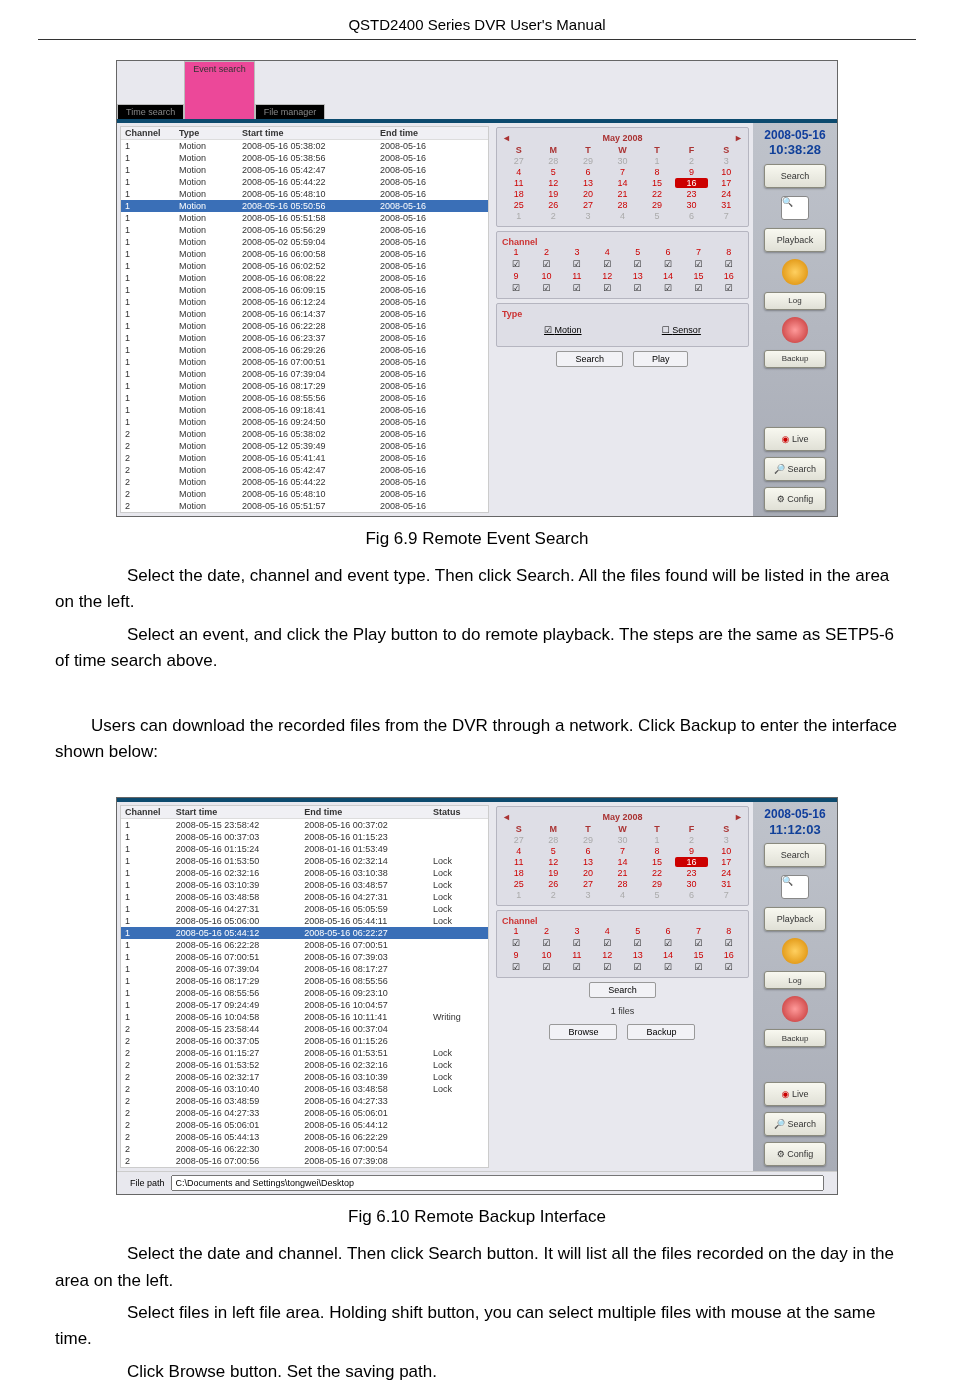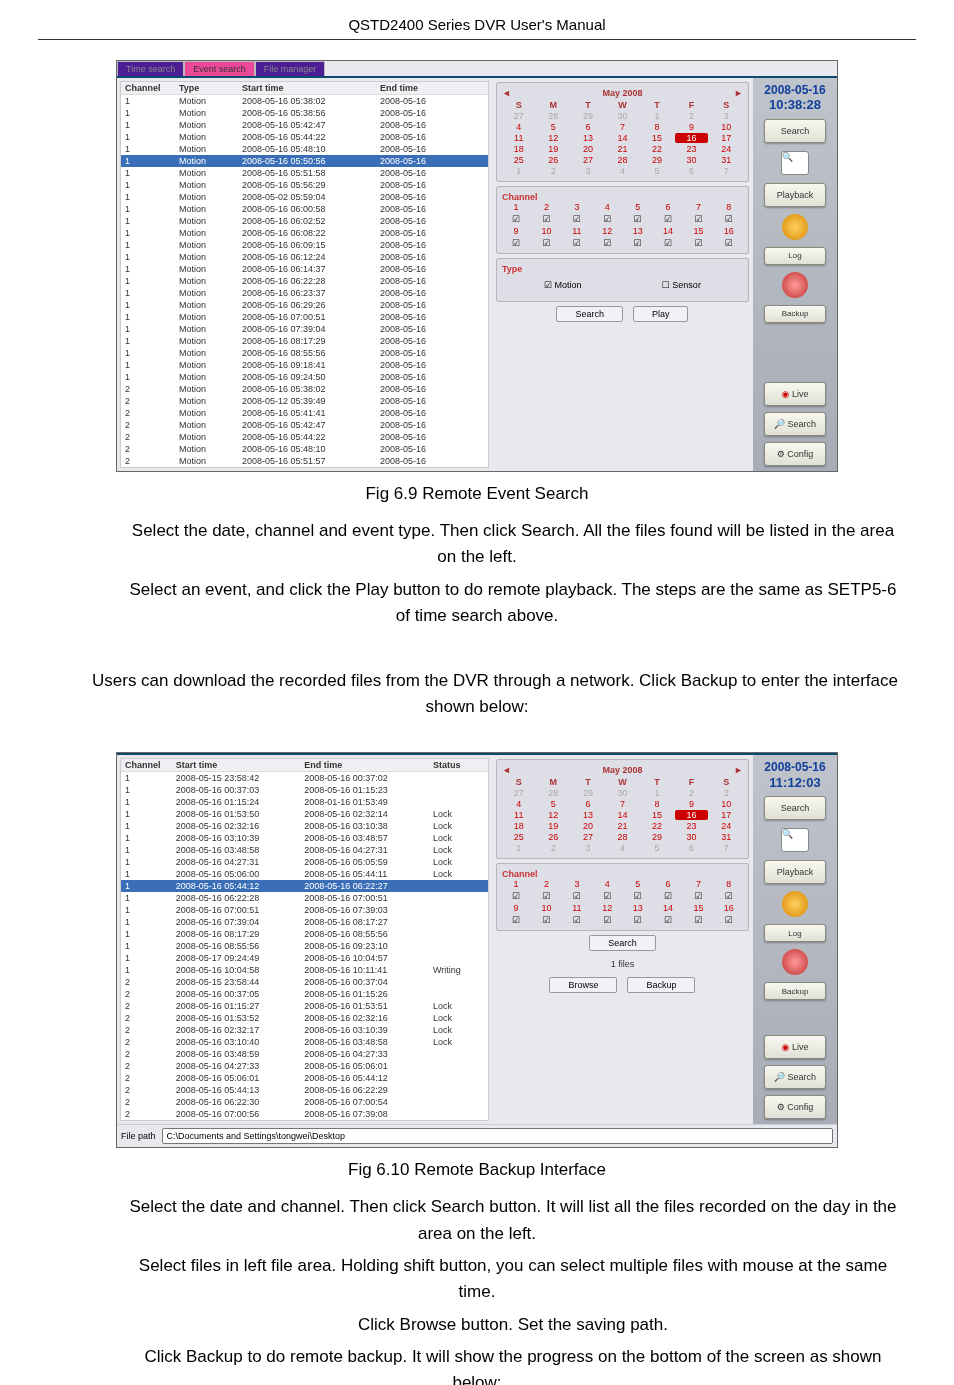--- a/index.html
+++ b/index.html
@@ -15,21 +15,20 @@
     padding: 16px 0 6px 0;
   }
   .hr-line {
     border-top: 1px solid #333;
     margin: 0 38px 14px 38px;
   }
   .body-content {
     padding: 0 55px 20px 55px;
     font-size: 17px;
     line-height: 1.55;
-    text-align: center;
   }
   .body-content p {
     margin: 6px 0;
   }
   .fig-caption {
     text-align: center;
     font-size: 17px;
     margin: 8px 0 14px 0;
   }
   .indent {
@@ -58,25 +57,25 @@
     display: flex;
     background: #e8e8ee;
   }
   .shot .tab {
     padding: 2px 8px;
     border: 1px solid #bbb;
     border-bottom: none;
     background: #ec4899;
     color: #333;
   }
-  .shot .tab.inactive { color:#888; background:#4c1d95;}
+  .shot .tab.inactive { color:#888; background:#000000;margin-top:43px;}
   .shot .main {
     display:flex;
     background:#e8e8ee;
-    border-top:2px solid #0c4a6e;
+    border-top:4px solid #0c4a6e;
   }
   .shot .table-col {
     flex: 1.45;
     background:#fff;
     border:1px solid #ccc;
     margin:3px;
     overflow:hidden;
   }
   .shot .thead {
     display:flex;
@@ -109,21 +108,21 @@
     border-radius:2px;
     padding:5px;
   }
   .cal-head{ display:flex; justify-content:space-between; align-items:center; color:#a33; font-weight:bold; margin-bottom:2px;}
   .cal-grid{ display:grid; grid-template-columns:repeat(7,1fr); gap:1px; text-align:center; color:#444;}
   .cal-grid .hd{ color:#a33; font-weight:bold;}
   .cal-grid .red{ color:#c00;}
   .cal-grid .box{ background:#c00; color:#fff; border-radius:2px;}
   .chk-grid{ display:grid; grid-template-columns:repeat(8,1fr); gap:2px; text-align:center; color:#c00;}
   .chk-grid .cb{ color:#222;}
-  .type-row{ display:flex; justify-content:space-around; align-items:center; padding:6px 2px;}
+  .type-row{ display:flex; justify-content:space-around; align-items:center; padding:6px 2px;text-decoration:underline;}
   .btnrow{ display:flex; gap:10px; justify-content:center;}
   .xbtn{ background:#f2f2f6; border:1px solid #999; padding:2px 18px; border-radius:2px;}
   .sidebar{
     width:78px;
     background:linear-gradient(#bfc3cb,#a8acb6);
     display:flex; flex-direction:column; align-items:center; gap:6px;
     padding:5px 3px;
   }
   .datetime{ text-align:center; color:#103e9c; font-weight:bold; font-size:12px; line-height:1.2;}
   .datetime .t{ color:#104099; font-size:13px;}
@@ -132,21 +131,21 @@
     background:linear-gradient(#f8f8f0,#e0e0d6);
     border:1px solid #8a8a7e;
     border-radius:3px;
     font-size:9px; color:#333;
     display:flex; align-items:center; justify-content:center;
     box-shadow:0 1px 2px rgba(0,0,0,.3);
   }
   .sicon{ width:34px; height:28px; display:flex; align-items:center; justify-content:center;}
   .ico-s{ width:26px;height:22px;border:1px solid #888;background:#fff;border-radius:3px;}
   .circle{ width:26px;height:26px;border-radius:50%; }
-  .file-path{ display:flex; align-items:center; gap:6px; padding:3px 4px; background:#e8e8ee; border-top:1px solid #ccc;}
+  .file-path{ display:flex; align-items:center; gap:6px; padding:3px 13px; background:#e8e8ee; border-top:1px solid #ccc;}
   .file-path input{ flex:1; font-size:9px; padding:1px 3px;}
   .clear{ clear:both;}
 </style>
 </head>
 <body>
 
 <div class="header-title">QSTD2400 Series DVR User's Manual</div>
 <div class="hr-line"></div>
 
 <div class="shot-wrap">

